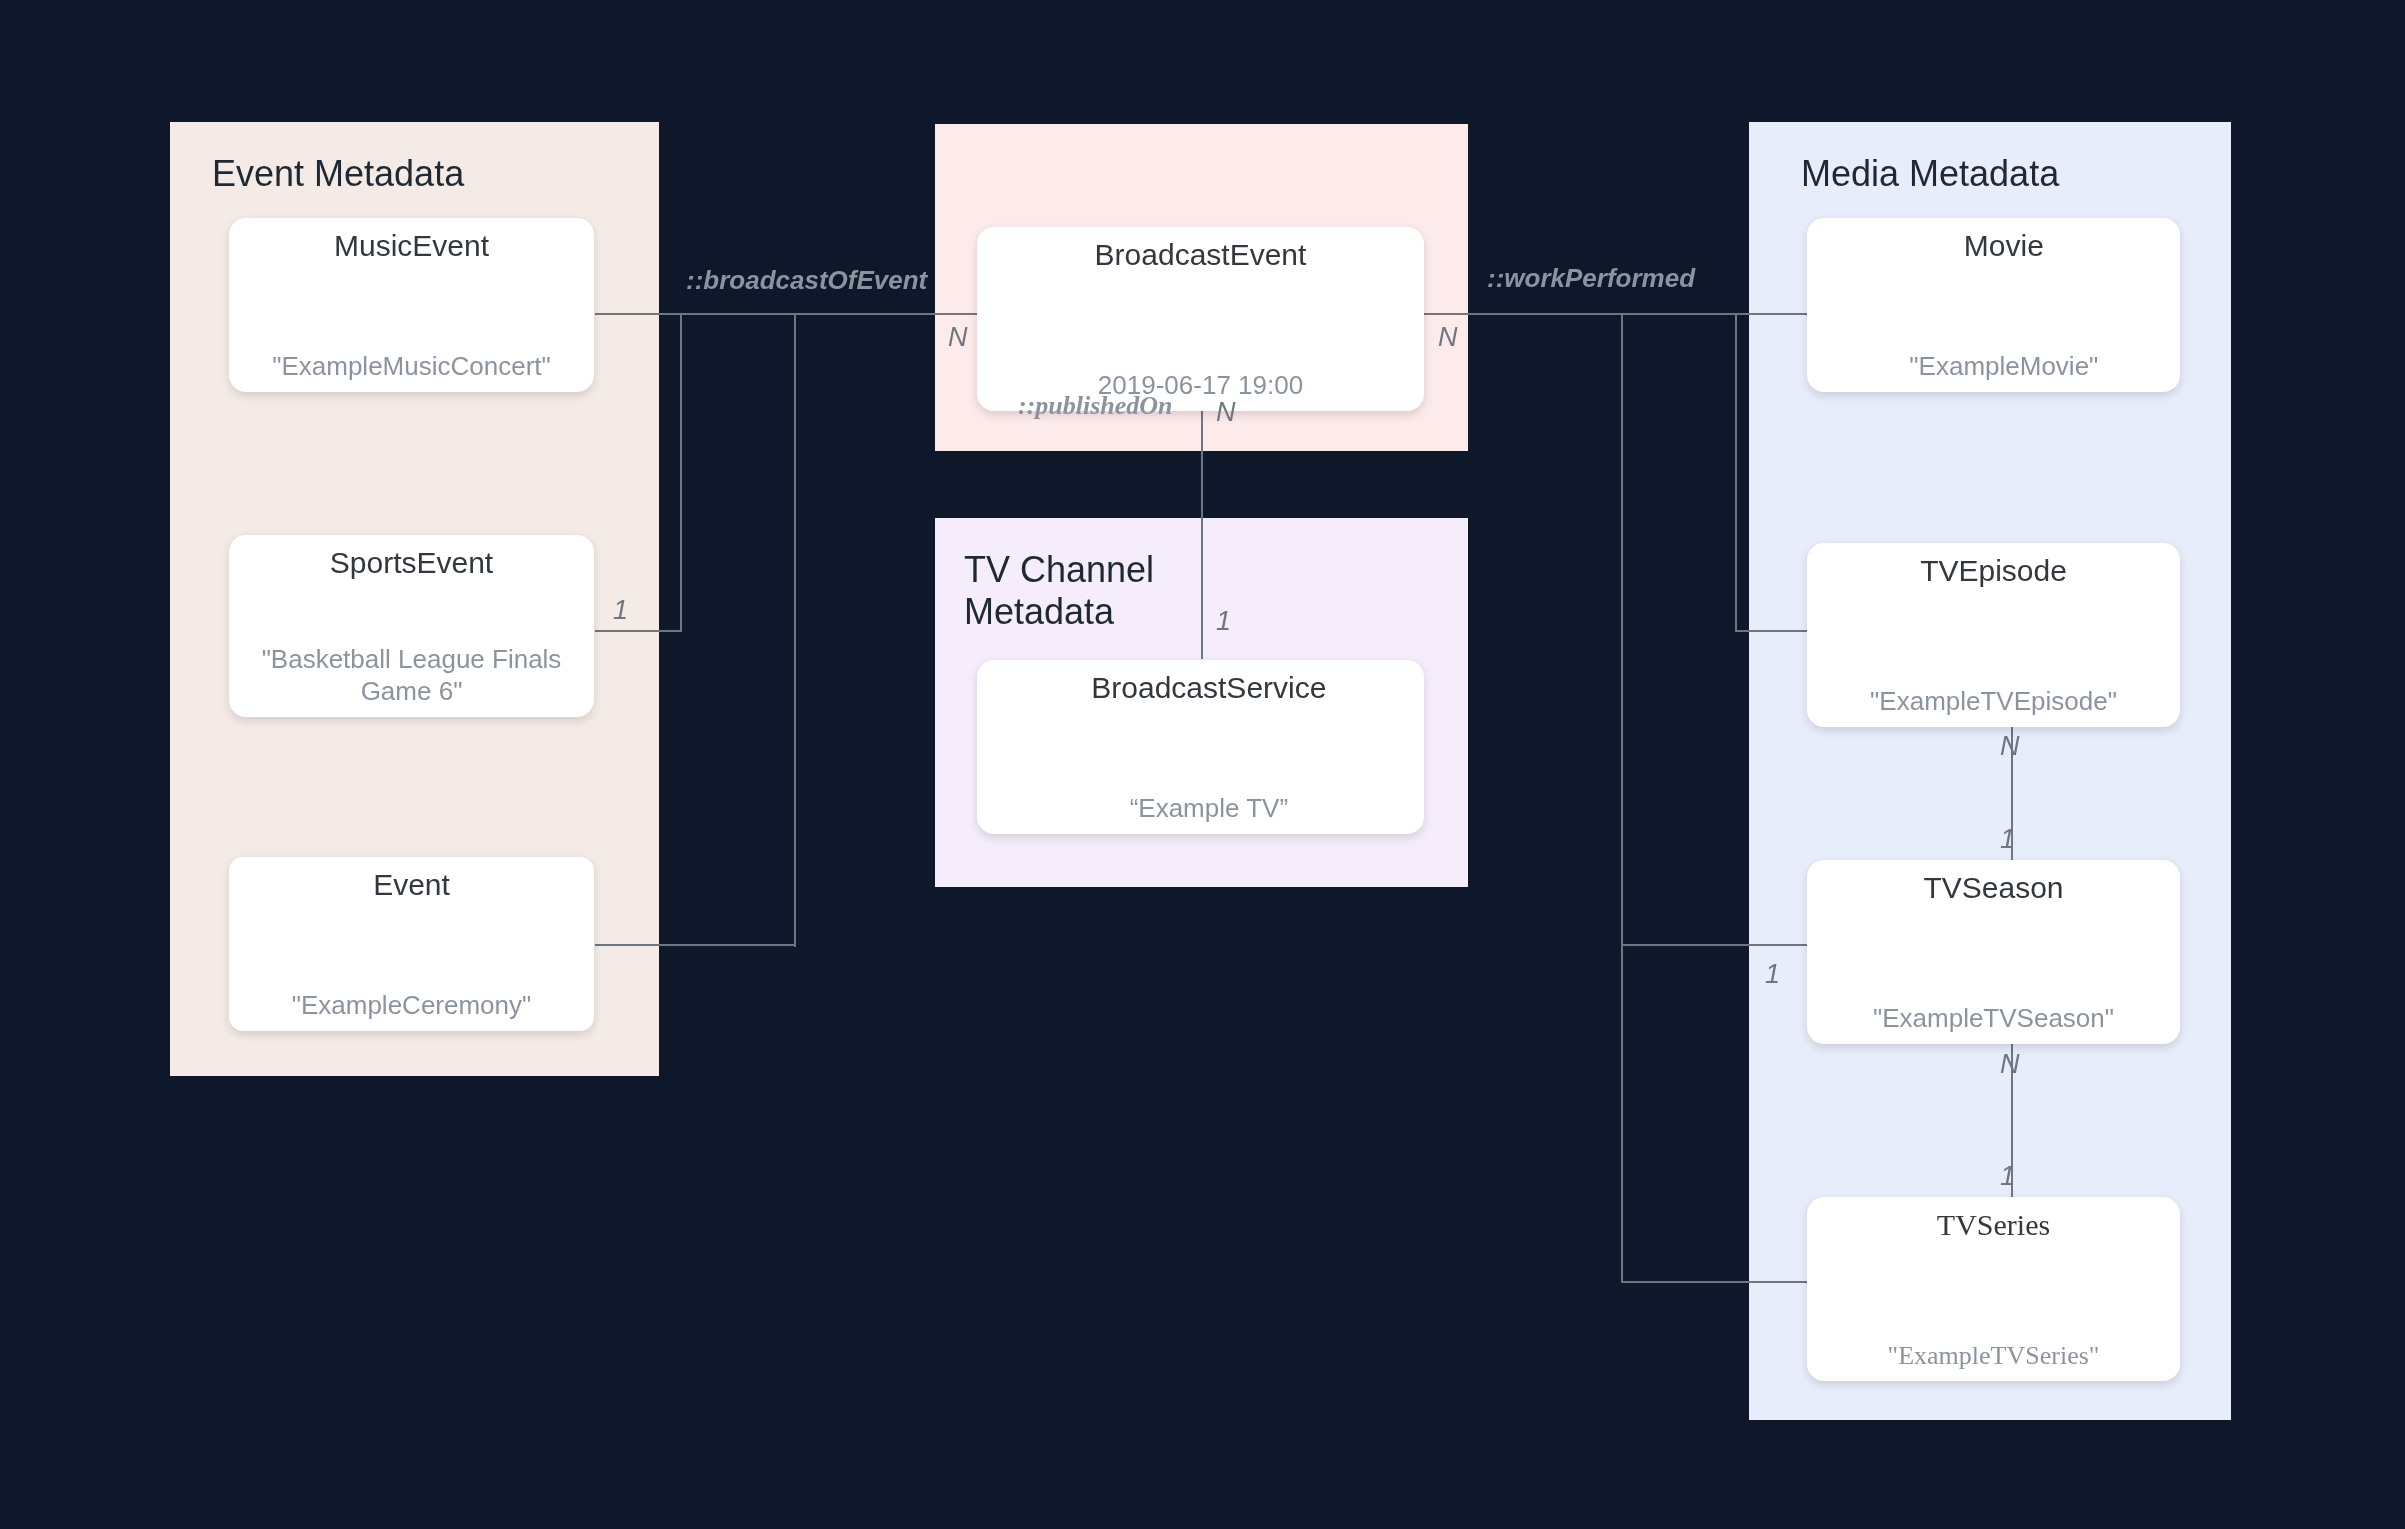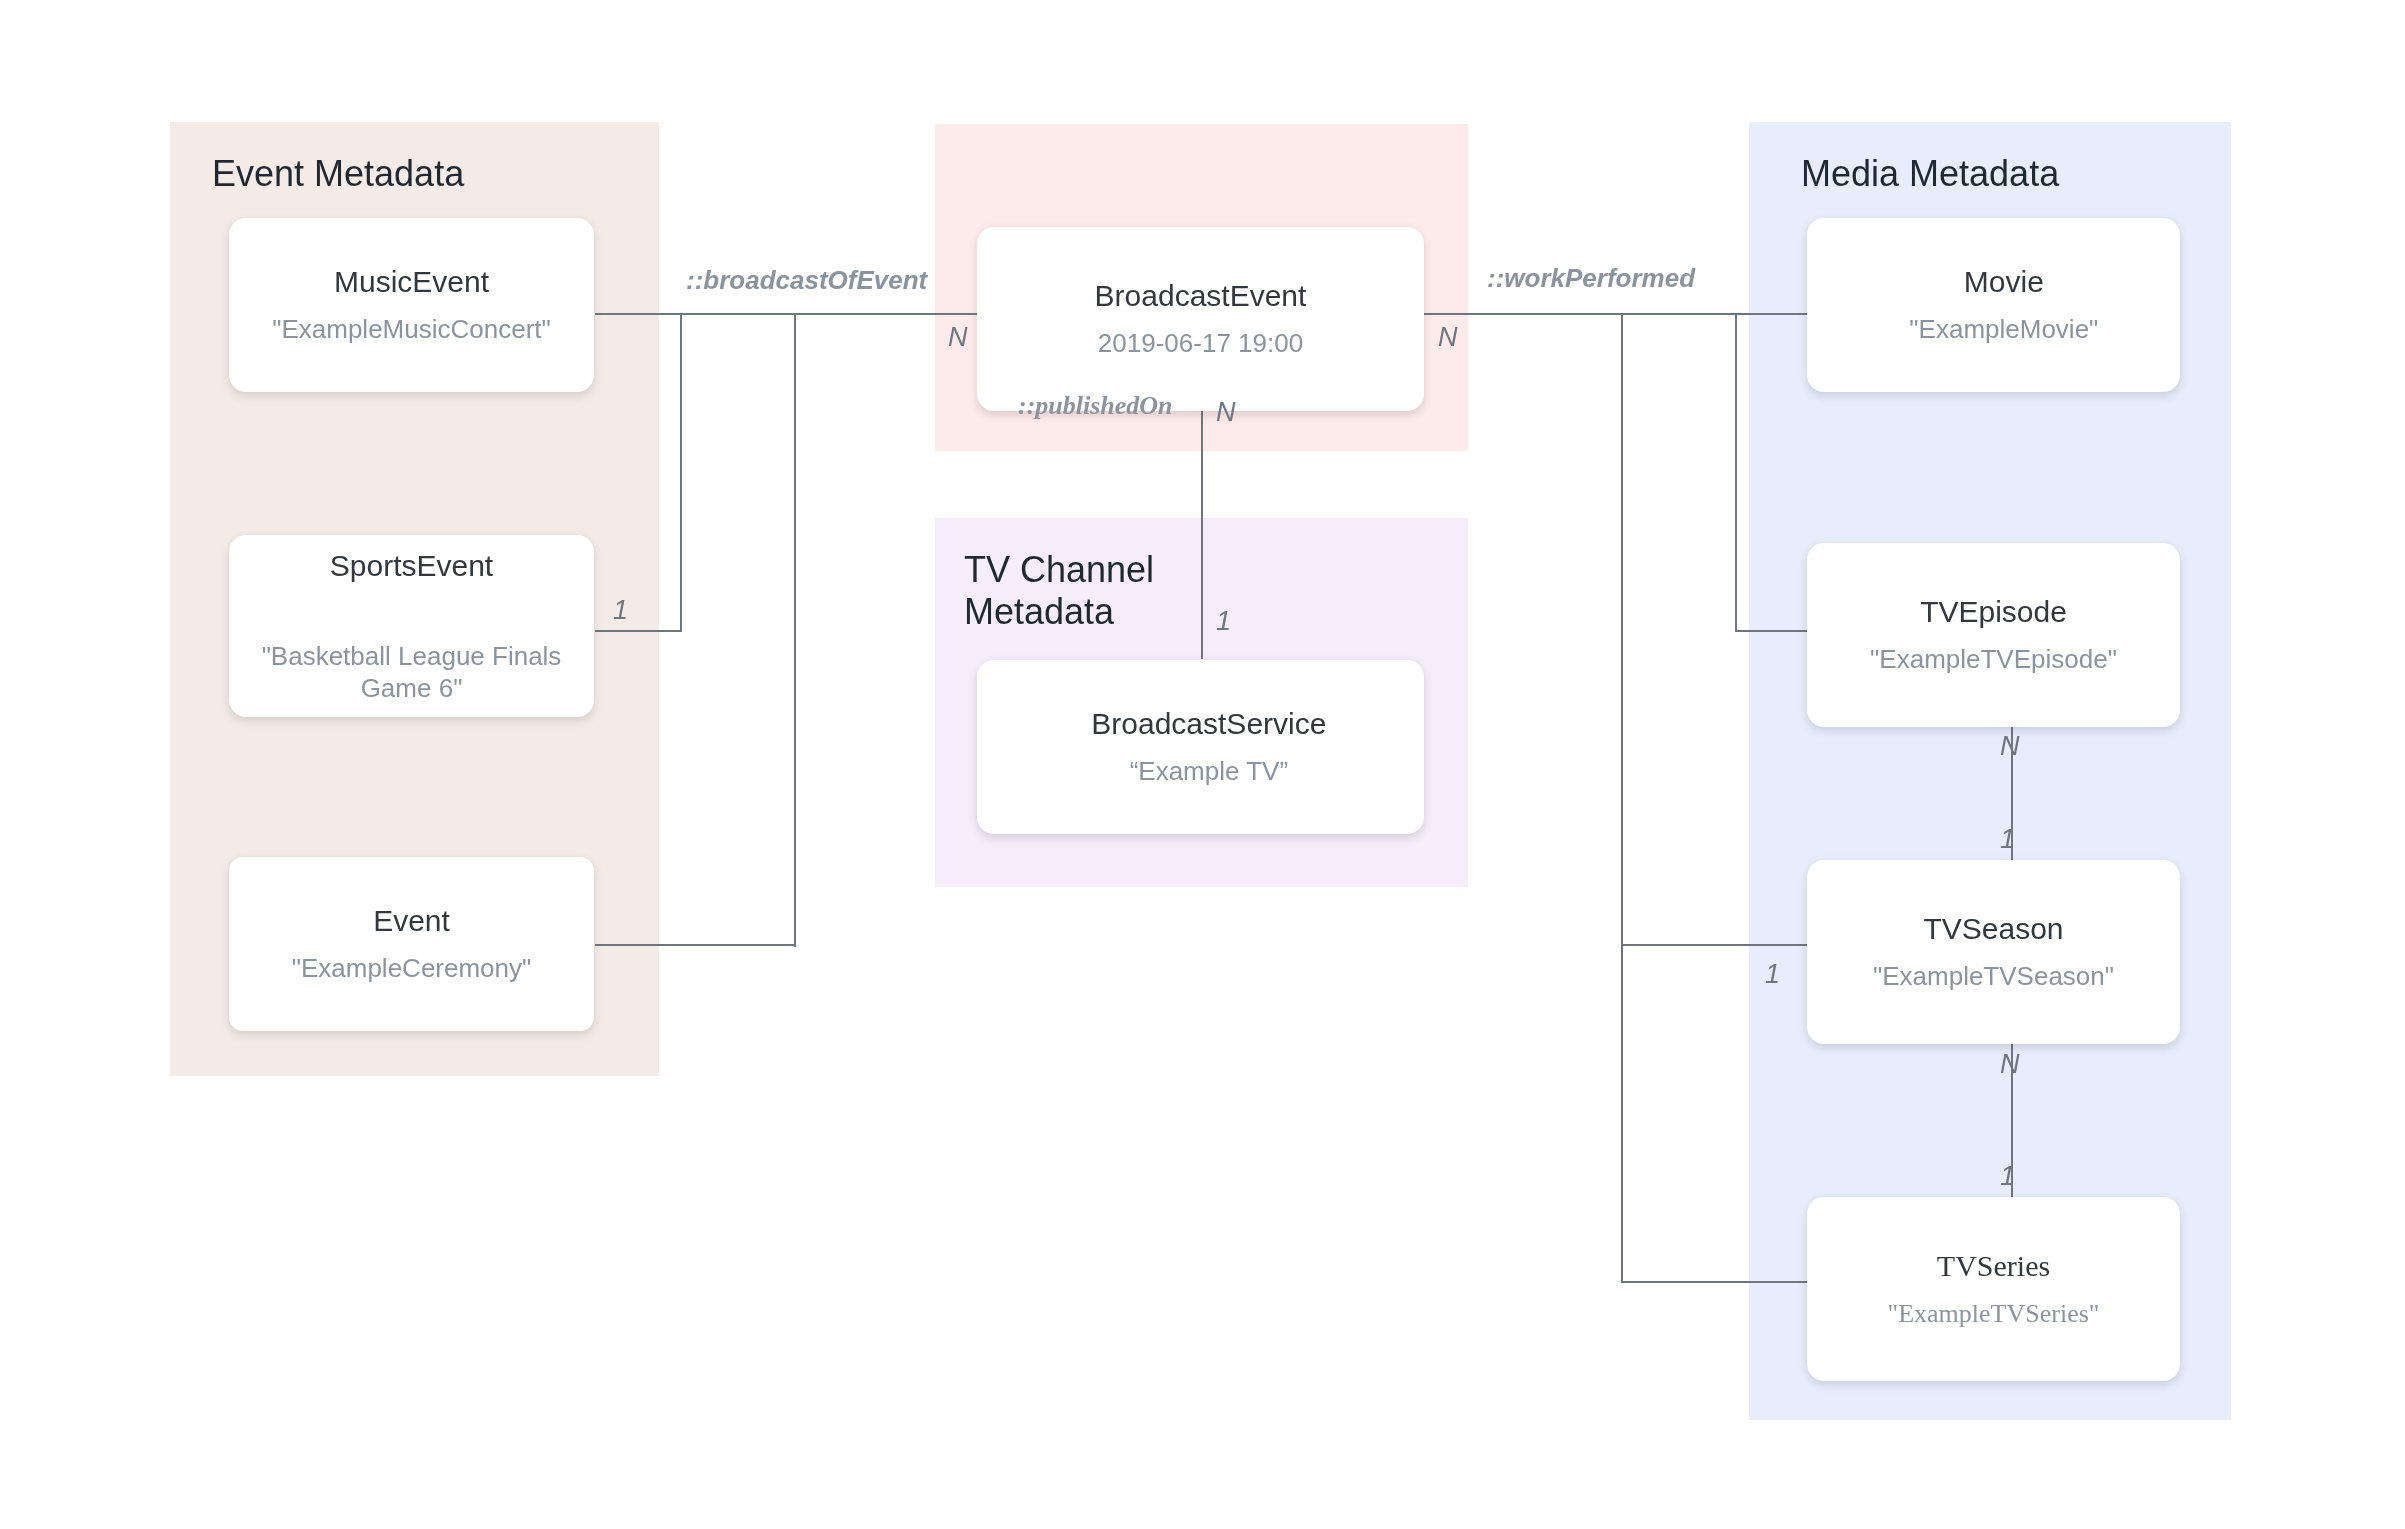--- a/index.html
+++ b/index.html
@@ -5,21 +5,21 @@
 <style>
   html, body {
     margin: 0;
     padding: 0;
     background: #000000;
   }
   #canvas {
     position: relative;
     width: 2405px;
     height: 1529px;
-    background: #ffffff;
+    background: #0f172a;
     font-family: "Liberation Sans", sans-serif;
     overflow: hidden;
   }
   
   .group {
     position: absolute;
     box-sizing: border-box;
   }
   .group-title {
     position: absolute;
@@ -36,21 +36,21 @@
 
   
   .node {
     position: absolute;
     background: #ffffff;
     border-radius: 17px;
     box-shadow: 0 3.8px 9.6px rgba(0,0,0,0.13);
     display: flex;
     flex-direction: column;
     align-items: center;
-    justify-content: center;
+    justify-content: space-between;
     box-sizing: border-box;
     padding: 9.6px 15.3px;
     z-index: 4;
   }
   .node-title {
     font-size: 30px;
     color: #32383e;
     line-height: 1.2;
     text-align: center;
     margin-bottom: 13.4px;

